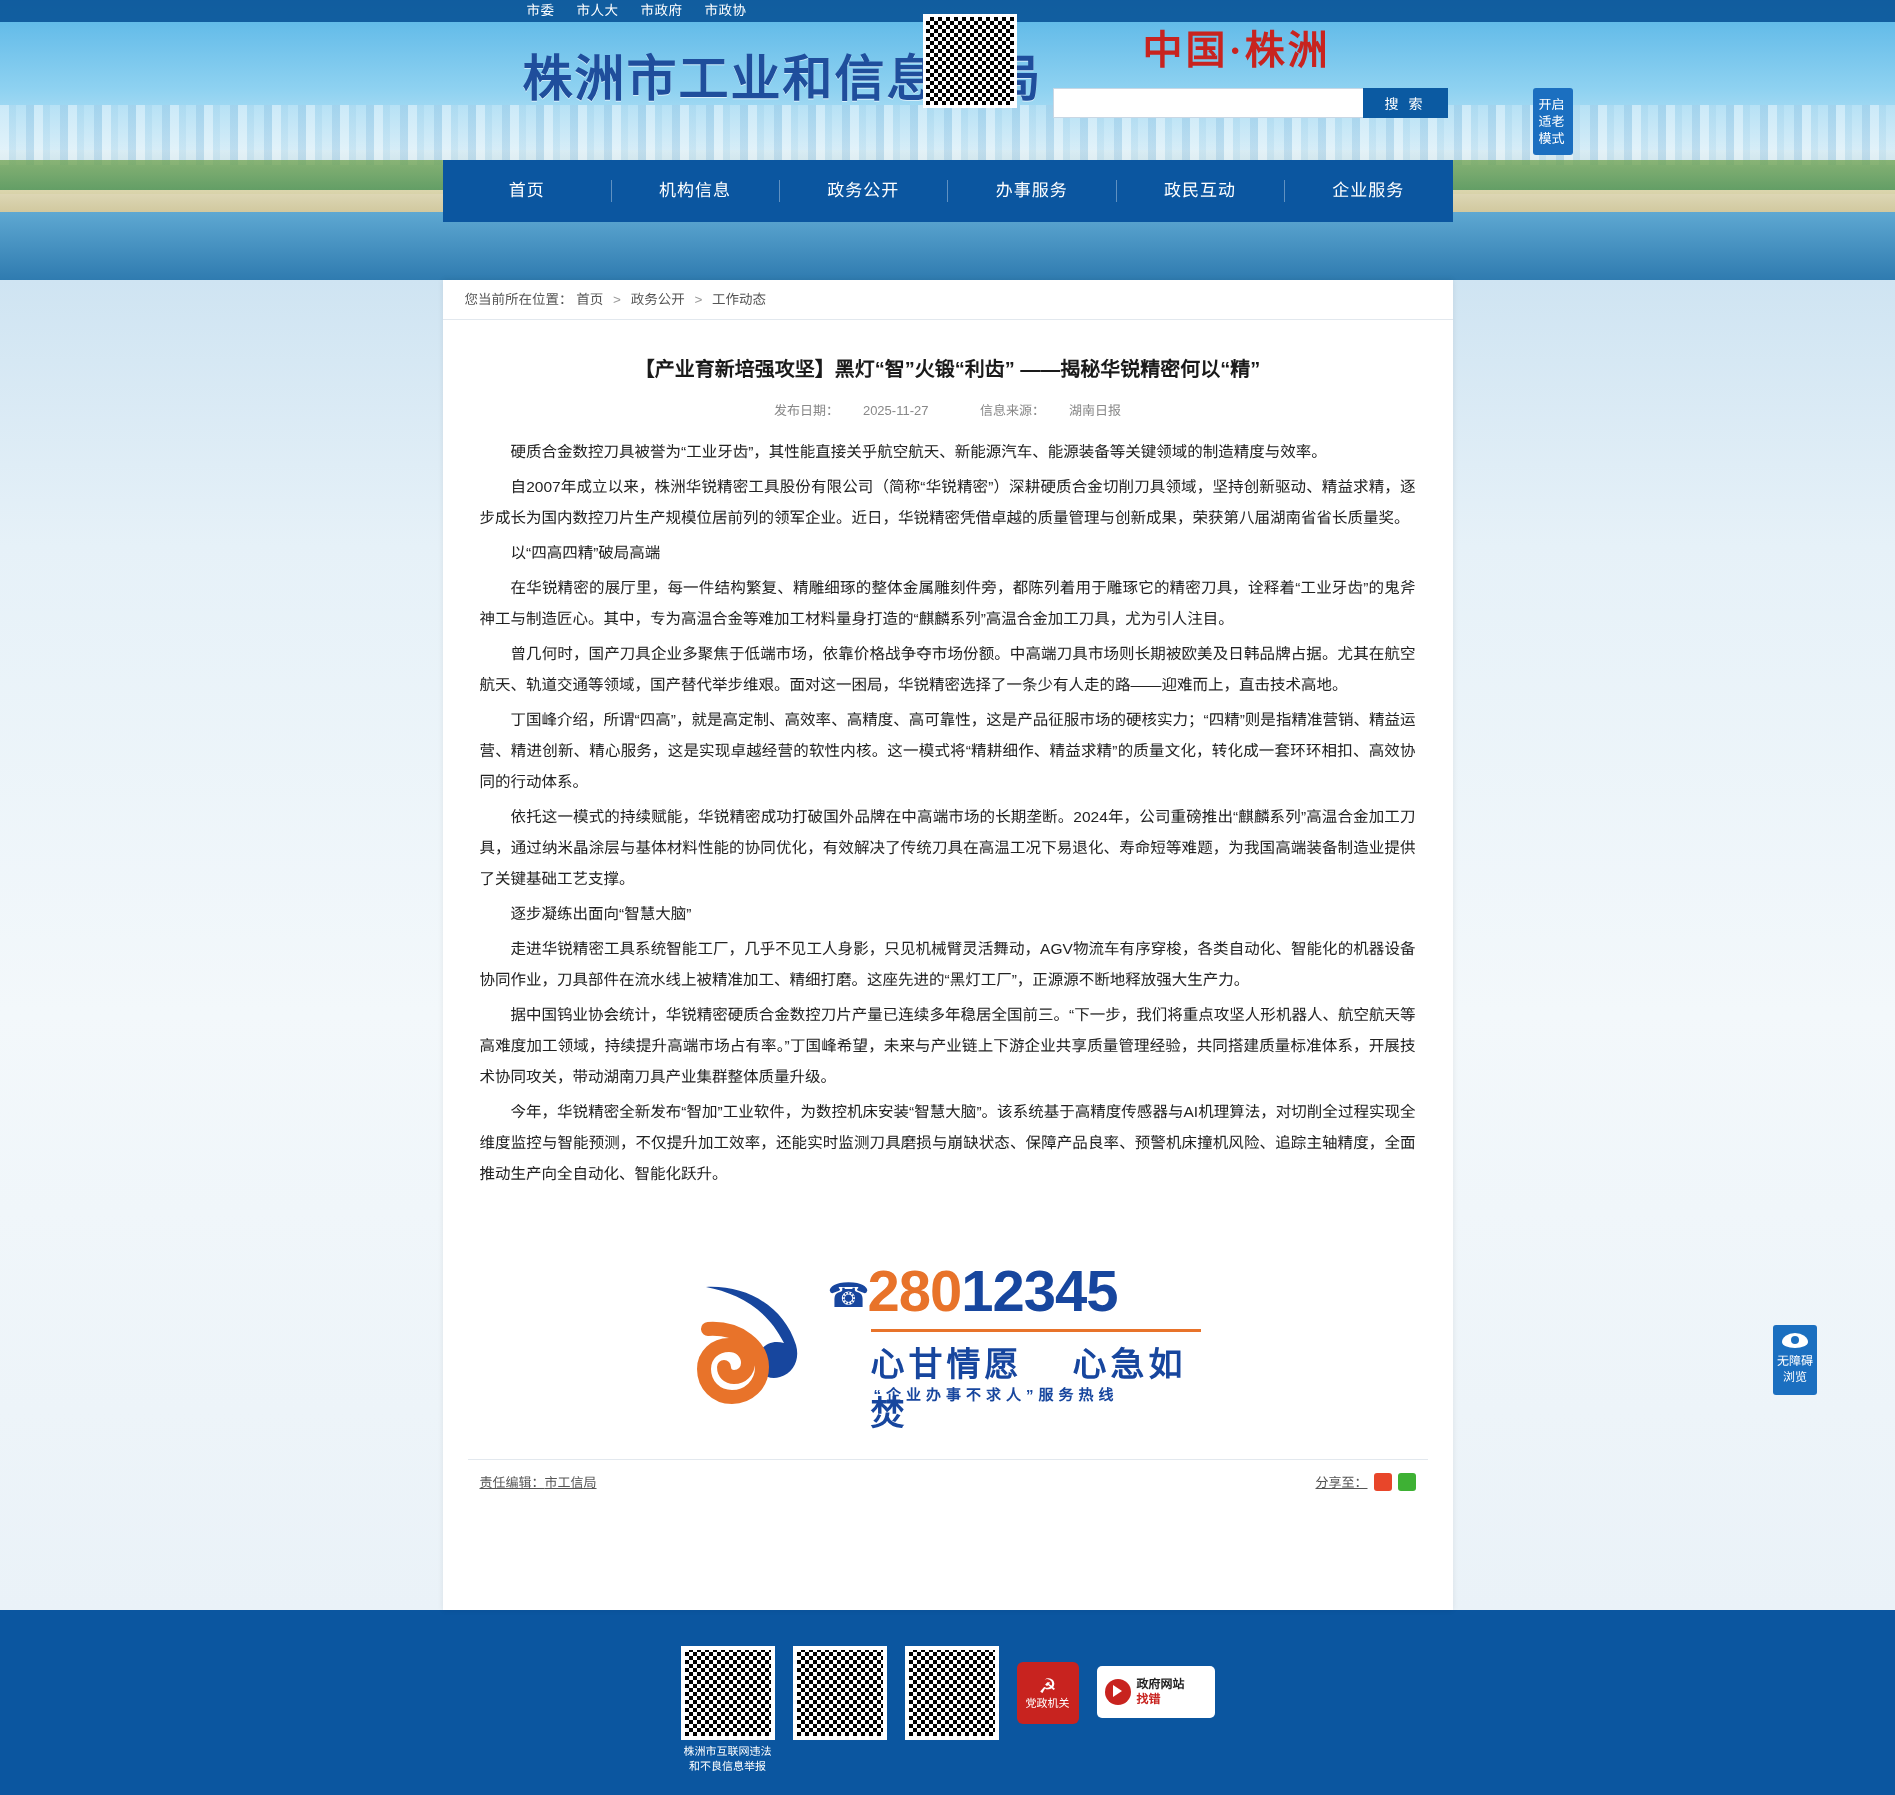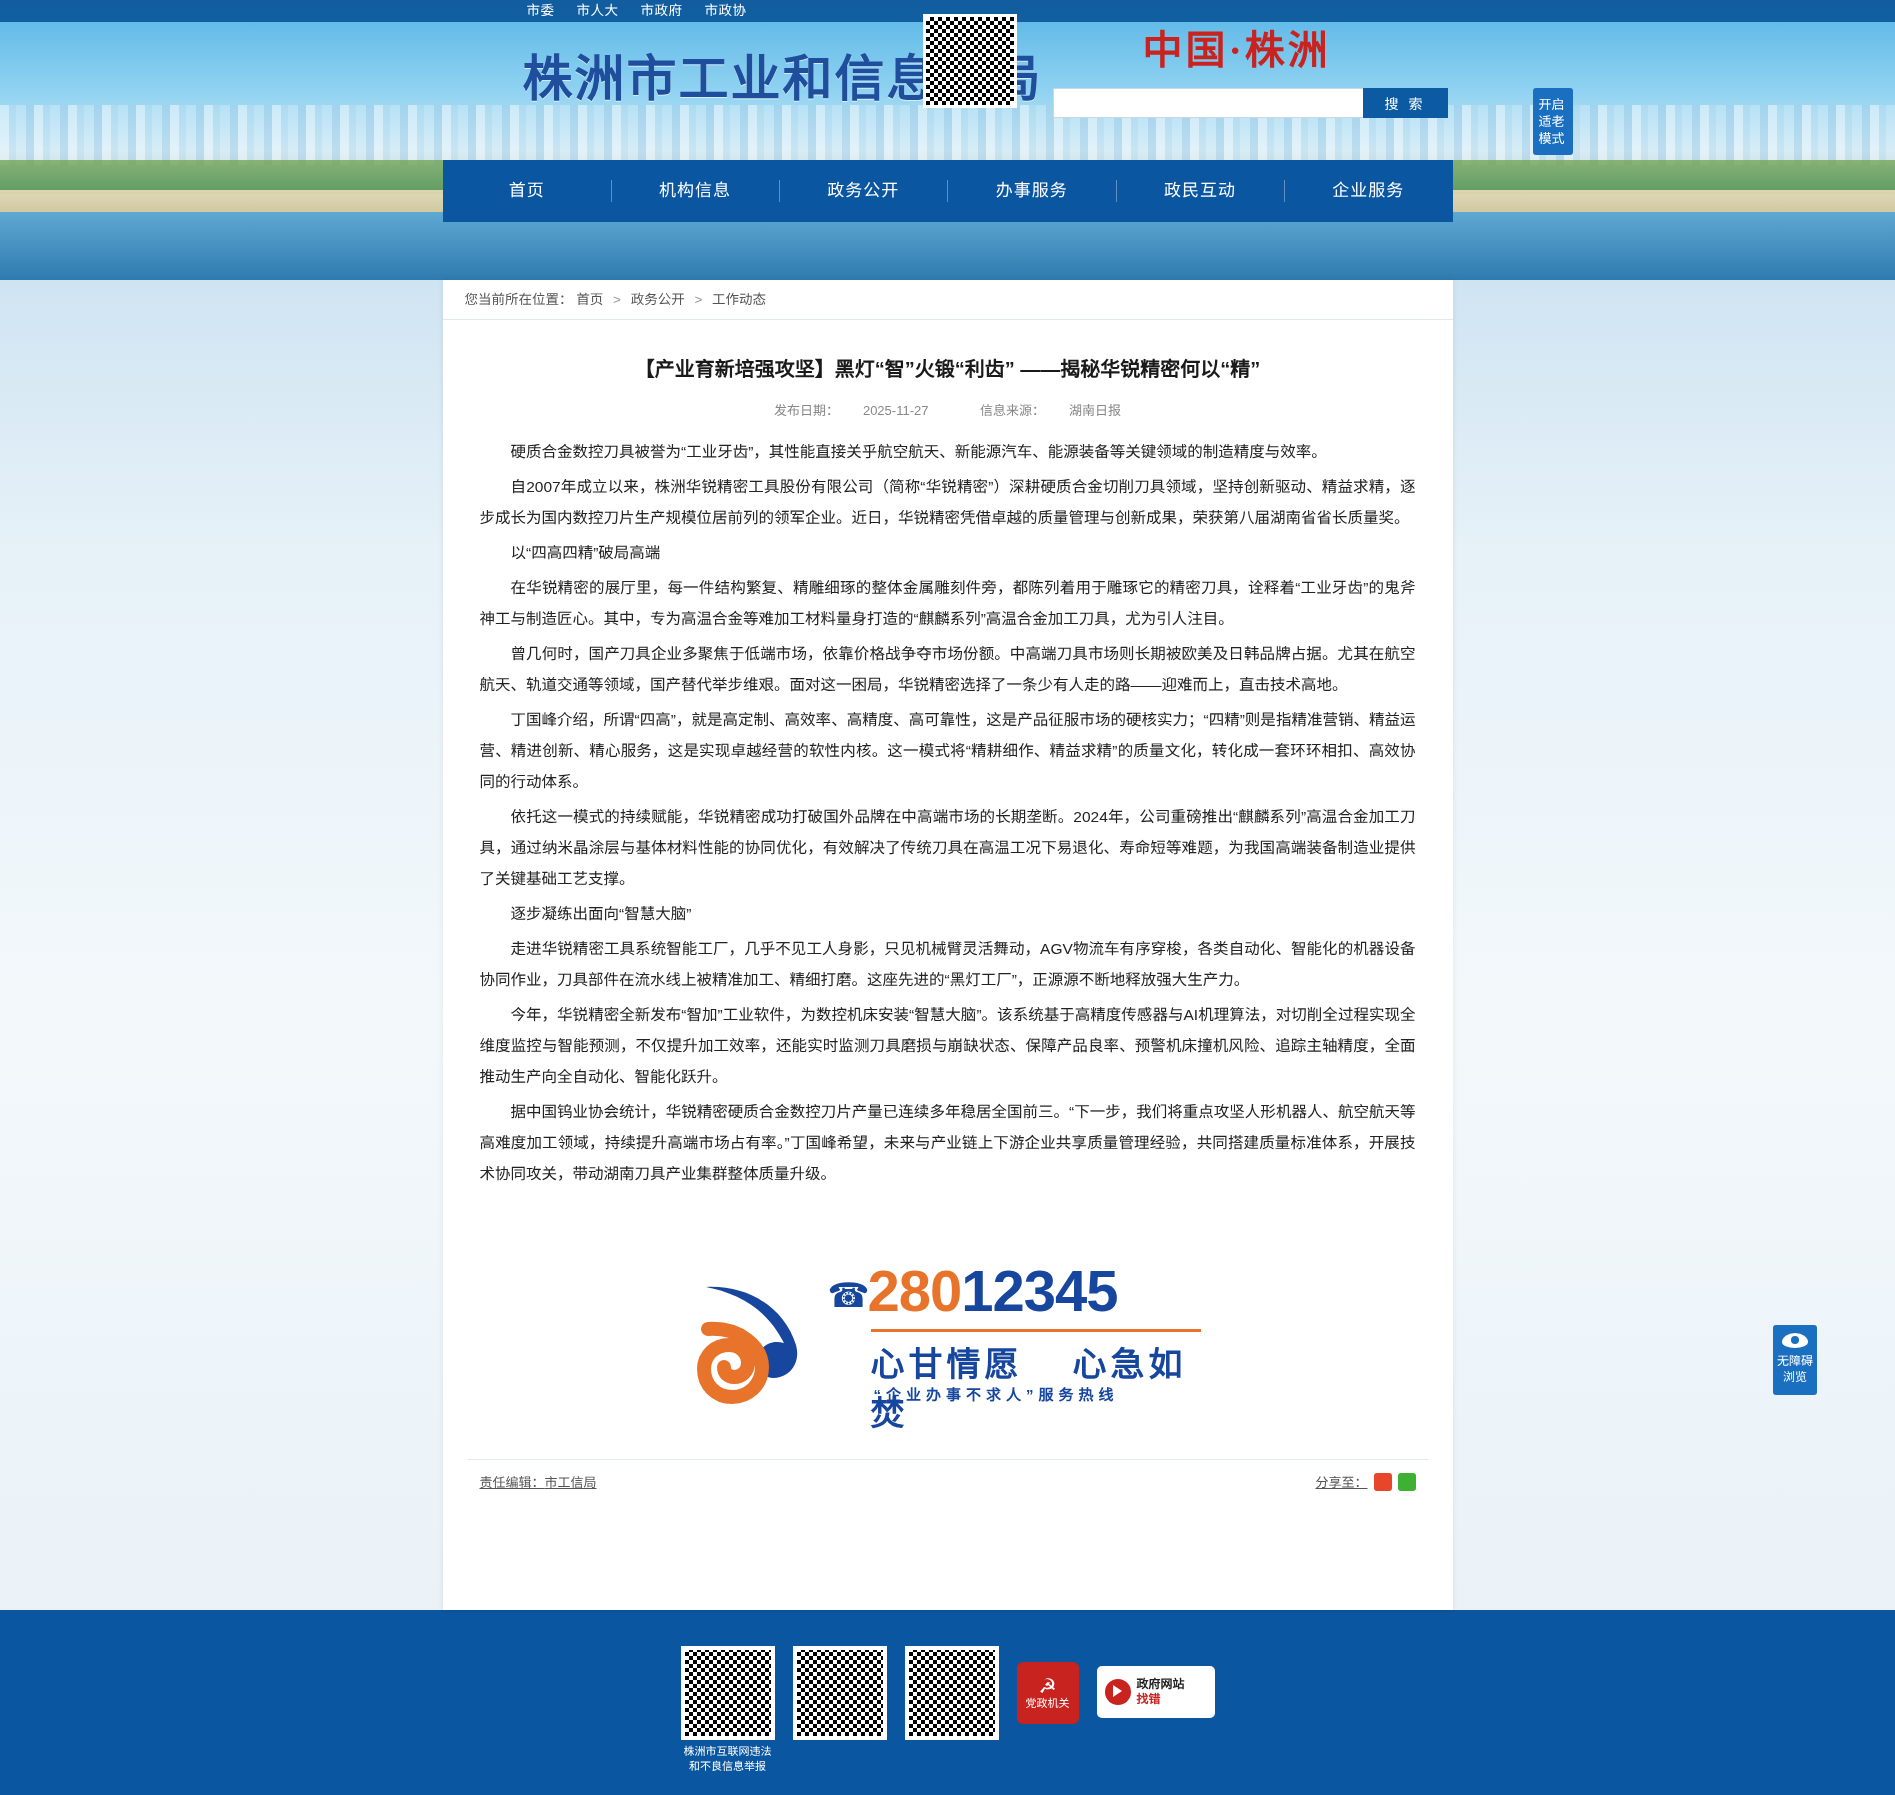--- a/index.html
+++ b/index.html
@@ -326,22 +326,22 @@
       <div class="article-body">
         <p>硬质合金数控刀具被誉为“工业牙齿”，其性能直接关乎航空航天、新能源汽车、能源装备等关键领域的制造精度与效率。</p>
         <p>自2007年成立以来，株洲华锐精密工具股份有限公司（简称“华锐精密”）深耕硬质合金切削刀具领域，坚持创新驱动、精益求精，逐步成长为国内数控刀片生产规模位居前列的领军企业。近日，华锐精密凭借卓越的质量管理与创新成果，荣获第八届湖南省省长质量奖。</p>
         <p>以“四高四精”破局高端</p>
         <p>在华锐精密的展厅里，每一件结构繁复、精雕细琢的整体金属雕刻件旁，都陈列着用于雕琢它的精密刀具，诠释着“工业牙齿”的鬼斧神工与制造匠心。其中，专为高温合金等难加工材料量身打造的“麒麟系列”高温合金加工刀具，尤为引人注目。</p>
         <p>曾几何时，国产刀具企业多聚焦于低端市场，依靠价格战争夺市场份额。中高端刀具市场则长期被欧美及日韩品牌占据。尤其在航空航天、轨道交通等领域，国产替代举步维艰。面对这一困局，华锐精密选择了一条少有人走的路——迎难而上，直击技术高地。</p>
         <p>丁国峰介绍，所谓“四高”，就是高定制、高效率、高精度、高可靠性，这是产品征服市场的硬核实力；“四精”则是指精准营销、精益运营、精进创新、精心服务，这是实现卓越经营的软性内核。这一模式将“精耕细作、精益求精”的质量文化，转化成一套环环相扣、高效协同的行动体系。</p>
         <p>依托这一模式的持续赋能，华锐精密成功打破国外品牌在中高端市场的长期垄断。2024年，公司重磅推出“麒麟系列”高温合金加工刀具，通过纳米晶涂层与基体材料性能的协同优化，有效解决了传统刀具在高温工况下易退化、寿命短等难题，为我国高端装备制造业提供了关键基础工艺支撑。</p>
         <p>逐步凝练出面向“智慧大脑”</p>
         <p>走进华锐精密工具系统智能工厂，几乎不见工人身影，只见机械臂灵活舞动，AGV物流车有序穿梭，各类自动化、智能化的机器设备协同作业，刀具部件在流水线上被精准加工、精细打磨。这座先进的“黑灯工厂”，正源源不断地释放强大生产力。</p>
+        <p>据中国钨业协会统计，华锐精密硬质合金数控刀片产量已连续多年稳居全国前三。“下一步，我们将重点攻坚人形机器人、航空航天等高难度加工领域，持续提升高端市场占有率。”丁国峰希望，未来与产业链上下游企业共享质量管理经验，共同搭建质量标准体系，开展技术协同攻关，带动湖南刀具产业集群整体质量升级。</p>
         <p>今年，华锐精密全新发布“智加”工业软件，为数控机床安装“智慧大脑”。该系统基于高精度传感器与AI机理算法，对切削全过程实现全维度监控与智能预测，不仅提升加工效率，还能实时监测刀具磨损与崩缺状态、保障产品良率、预警机床撞机风险、追踪主轴精度，全面推动生产向全自动化、智能化跃升。</p>
-        <p>据中国钨业协会统计，华锐精密硬质合金数控刀片产量已连续多年稳居全国前三。“下一步，我们将重点攻坚人形机器人、航空航天等高难度加工领域，持续提升高端市场占有率。”丁国峰希望，未来与产业链上下游企业共享质量管理经验，共同搭建质量标准体系，开展技术协同攻关，带动湖南刀具产业集群整体质量升级。</p>
       </div>
 
       <div class="hotline">
         <svg class="hot-bird" viewBox="0 0 150 140">
           <path d="M18 20 C60 18 96 40 108 78 C112 92 106 106 92 110 C80 114 70 106 70 94 C70 80 82 72 96 76 C78 40 48 26 18 20 Z" fill="#17469e"></path>
           <path d="M20 62 C52 60 74 80 74 100 C74 118 60 130 44 130 C28 130 16 118 16 102 C16 88 27 78 41 78 C52 78 60 86 60 96 C60 104 54 110 46 110 C40 110 36 106 36 100" fill="none" stroke="#e8732a" stroke-width="14" stroke-linecap="round"></path>
         </svg>
         <div class="hot-phone">☎</div>
         <div class="hot-num">
           <span class="orange">280</span><span class="blue">12345</span>

